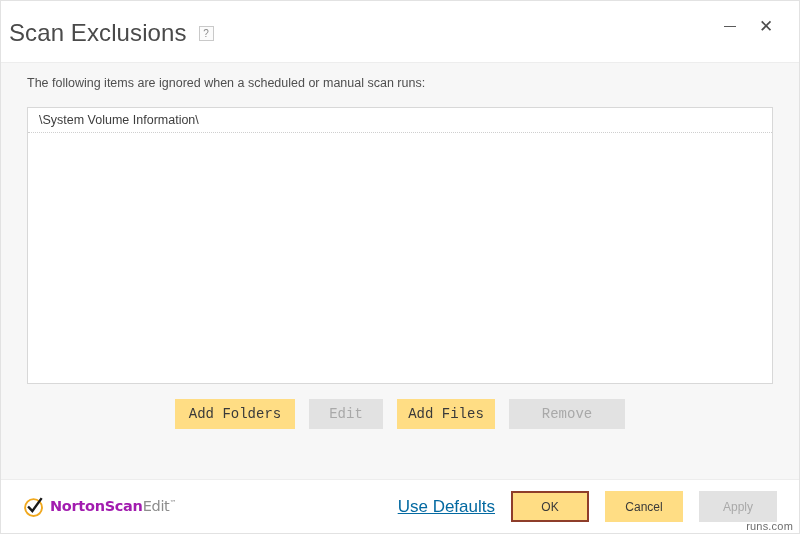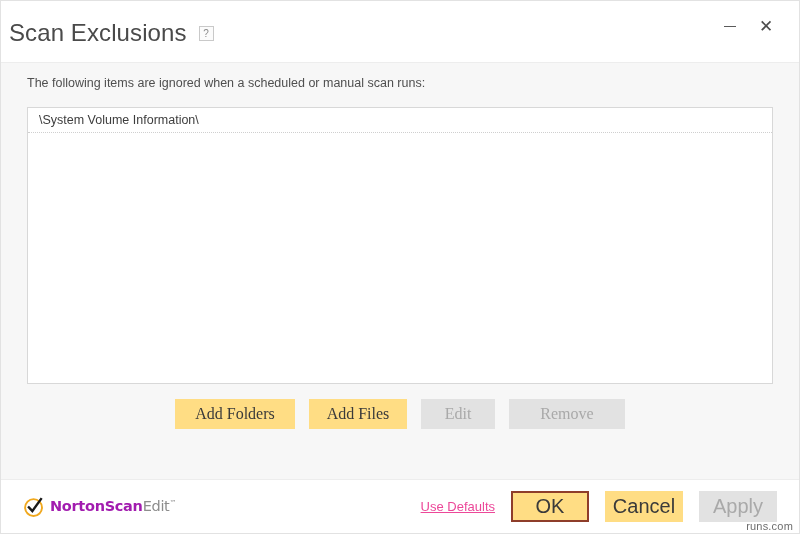--- a/index.html
+++ b/index.html
@@ -132,22 +132,22 @@
   .action-row {
     display: flex;
     justify-content: center;
     align-items: center;
     gap: 14px;
     margin-top: 15px;
   }
   .btn {
     border: none;
     outline: none;
-    font-family: Liberation Serif, serif;
-    font-size: 16px;
+    font-family: Liberation Mono, monospace;
+    font-size: 14px;
     color: #3a3a3a;
     height: 30px;
     cursor: pointer;
     padding: 0 10px;
     box-sizing: border-box;
     background: #ffd97a;
     border-radius: 0;
     white-space: nowrap;
   }
   .btn.yellow { background: #ffdd84; }
@@ -194,29 +194,29 @@
   .brand-text .b2 { font-weight: normal; color: #8d8d8d; }
   .brand-tm { font-size: 7px; vertical-align: super; color: #8d8d8d; }
 
   .footer-right {
     margin-left: auto;
     display: flex;
     align-items: center;
     gap: 16px;
   }
   .link-defaults {
-    font-size: 13px;
-    color: #ec4899;
+    font-size: 17px;
+    color: #0369a1;
     text-decoration: underline;
     cursor: pointer;
   }
   .fbtn {
     width: 78px;
     height: 31px;
-    font-size: 20px;
+    font-size: 12px;
     font-family: "Liberation Sans", sans-serif;
     border: none;
     outline: none;
     cursor: pointer;
     color: #3a3a3a;
     background: #ffdd84;
     box-sizing: border-box;
     padding: 0;
   }
   .fbtn.focused {
@@ -261,22 +261,22 @@
     <div class="intro-text">The following items are ignored when a scheduled or manual scan runs:</div>
 
     <div class="list-box">
       <div class="list-row">
         <span>\System Volume Information\</span>
       </div>
     </div>
 
     <div class="action-row">
       <button class="btn yellow btn-add-folders">Add Folders</button>
+      <button class="btn disabled btn-edit">Edit</button>
       <button class="btn yellow btn-add-files">Add Files</button>
-      <button class="btn disabled btn-edit">Edit</button>
       <button class="btn disabled btn-remove">Remove</button>
     </div>
   </div>
 
   <div class="footer">
     <div class="brand">
       <svg class="brand-mark" viewBox="0 0 24 24">
         <circle cx="11.5" cy="12.6" r="9.2" fill="none" stroke="#f0a81e" stroke-width="2.1"></circle>
         <path d="M6.4 12.4 L10.2 16.4 L19.6 3.4" fill="none" stroke="#1a1a1a" stroke-width="2.6" stroke-linecap="square"></path>
       </svg>

